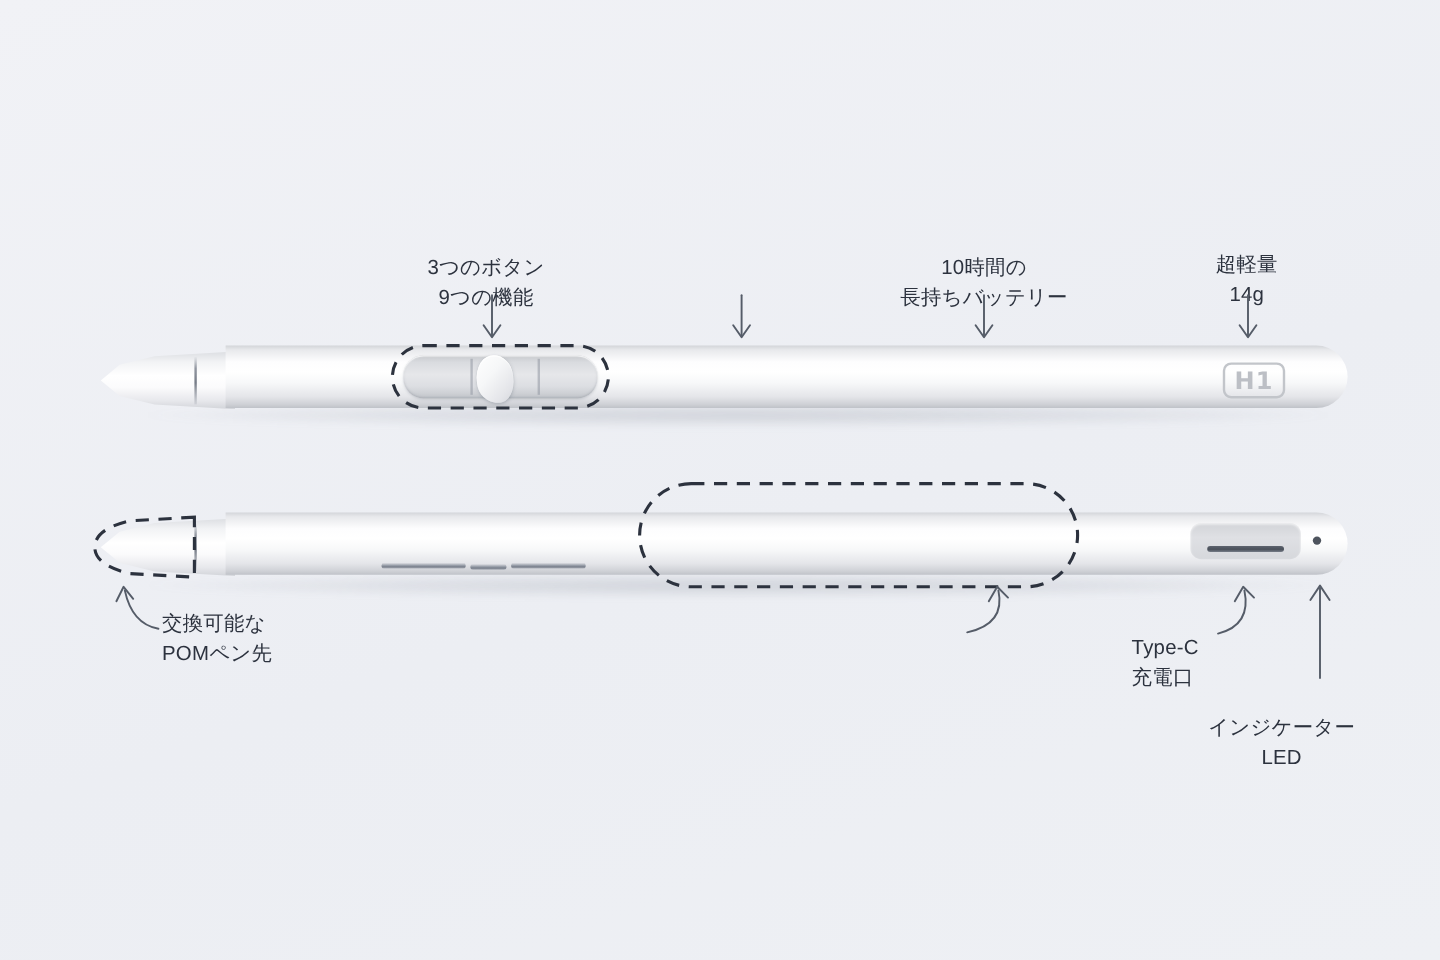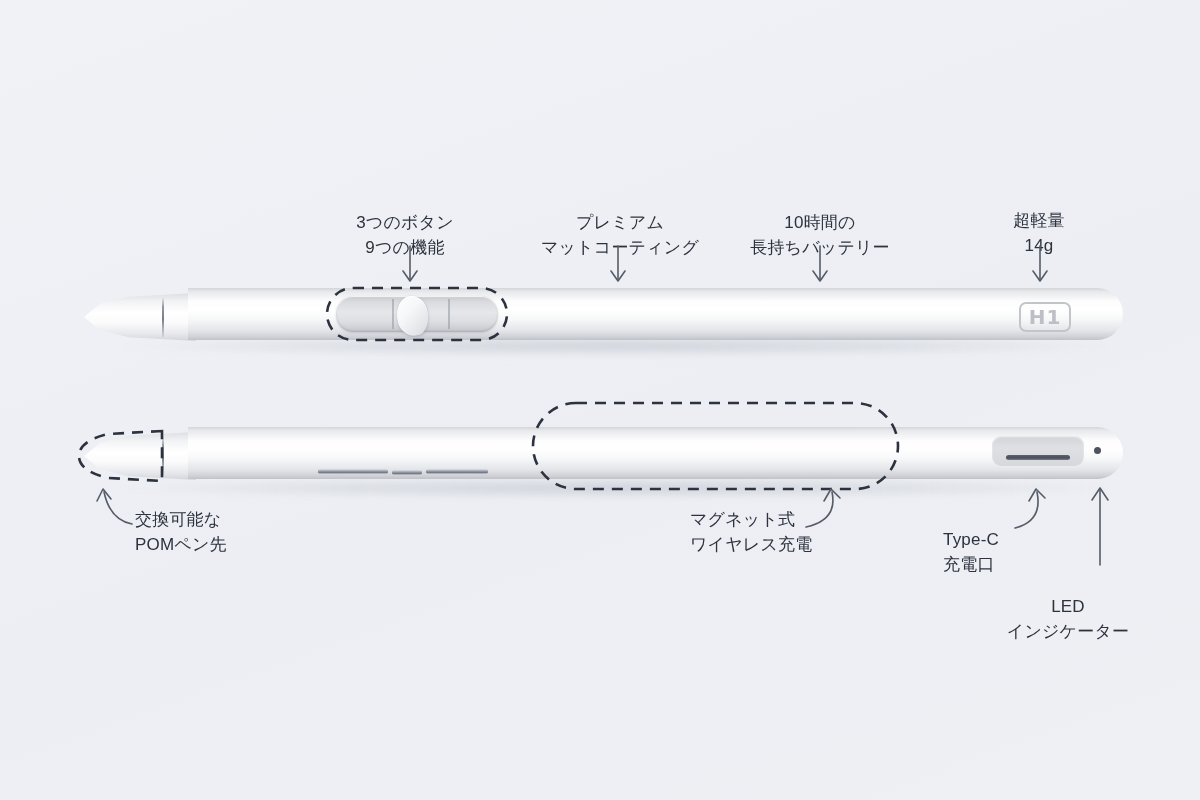--- a/index.html
+++ b/index.html
@@ -218,53 +218,45 @@
     </div>
 
     <div class="led-dot" style="left:1094px; top:447px; width:7px; height:7px;"></div>
   </div>
 
   <div class="callout c-center" style="left:325px; top:182px; width:160px;">
     <span class="ln">3つのボタン</span>
     <span class="ln">9つの機能</span>
   </div>
 
-  <div class="callout c-center" style="left:525px; top:182px; width:190px;">
-    <span class="ln">プレミアム</span>
-    <span class="ln">マットコーティング</span>
-  </div>
 
   <div class="callout c-center" style="left:725px; top:182px; width:190px;">
     <span class="ln">10時間の</span>
     <span class="ln">長持ちバッテリー</span>
   </div>
 
   <div class="callout c-center" style="left:963px; top:180px; width:152px;text-align:center;">
     <span class="ln">超軽量</span>
     <span class="ln">14g</span>
   </div>
 
   <div class="callout c-left" style="left:135px; top:508px;">
     <span class="ln">交換可能な</span>
     <span class="ln">POMペン先</span>
   </div>
 
-  <div class="callout c-left" style="left:690px; top:508px;">
-    <span class="ln">マグネット式</span>
-    <span class="ln">ワイヤレス充電</span>
-  </div>
 
   <div class="callout c-left" style="left:943px; top:528px;">
     <span class="ln">Type-C</span>
     <span class="ln">充電口</span>
   </div>
 
   <div class="callout c-center" style="left:988px; top:566px; width:160px;">
+    <span class="ln">インジケーター</span>
     <span class="ln">LED</span>
-    <span class="ln">インジケーター</span>
   </div>
 
   <svg id="vector" viewBox="0 0 1200 800">
 
     <rect class="dash-outline" x="327" y="288" width="180" height="52" rx="26" ry="26"></rect>
 
     <path class="dash-outline" d="M 162,431 L 108,434 Q 79,441 79,456 Q 79,471 108,478 L 162,481 Z"></path>
 
     <rect class="dash-outline" x="533" y="403" width="365" height="86" rx="43" ry="43"></rect>
 

